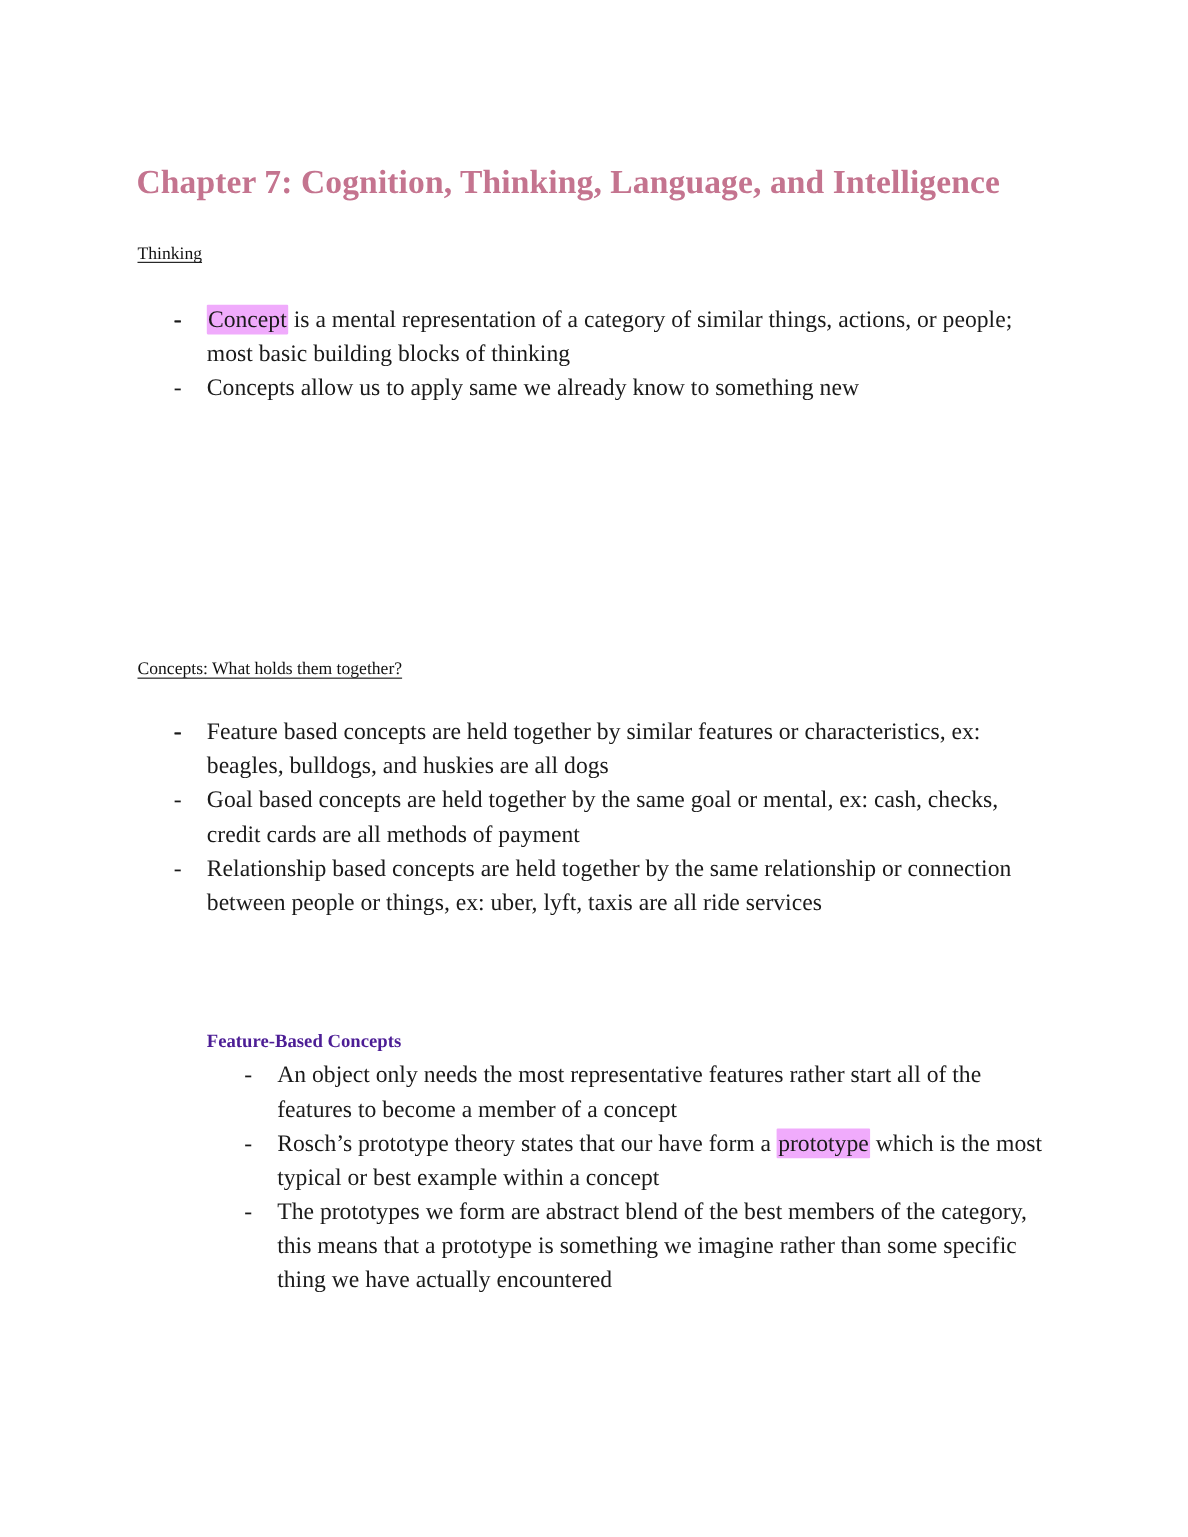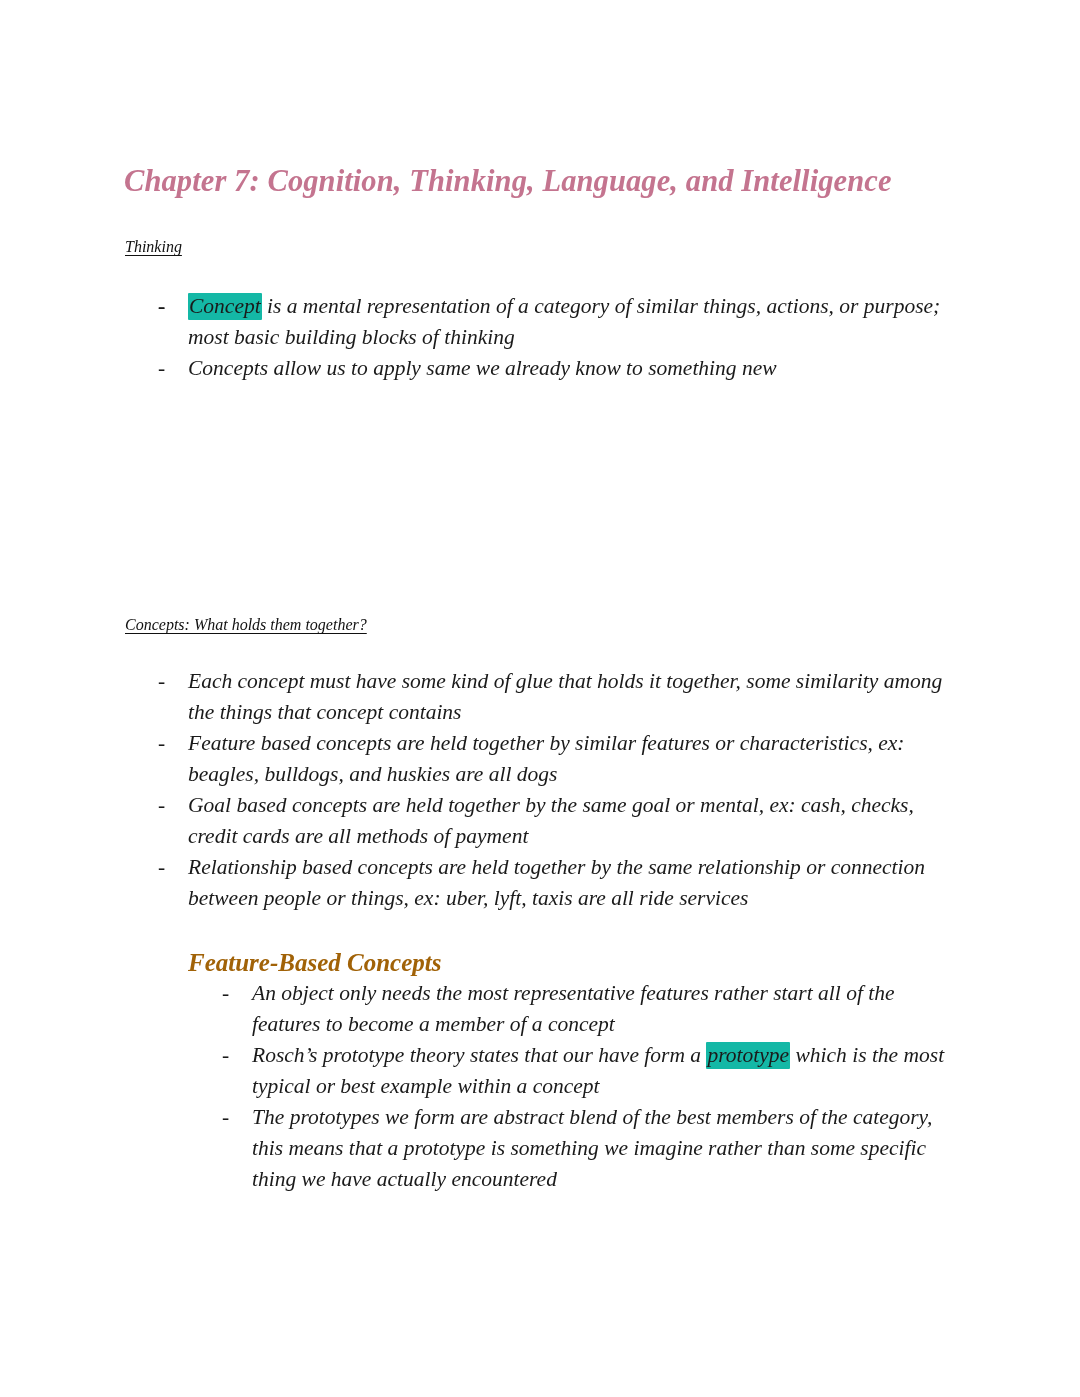--- a/index.html
+++ b/index.html
@@ -11,26 +11,25 @@
     width: 1080px;
     height: 1397px;
     font-family: "Liberation Serif", "DejaVu Serif", serif;
     color: #1a1a1a;
     position: relative;
     overflow: hidden;
   }
 
   .page {
     position: absolute;
-    top: 16px;
+    top: 0;
     left: 0;
     width: 1080px;
     height: 1052px;
     background: #ffffff;
-    font-style: italic;
   }
 
   
   .doc-title {
     position: absolute;
     left: 124px;
     top: 128px;
     width: 860px;
     font-size: 30.5px;
     font-weight: bold;
@@ -86,64 +85,64 @@
     font-size: 21.5px;
     line-height: 31px;
     color: #1a1a1a;
   }
 
   
   .sub-heading {
     position: absolute;
     left: 188px;
     top: 931px;
-    font-size: 25px;
+    font-size: 17px;
     font-weight: bold;
-    color: #a16207;
+    color: #4c1d95;
     line-height: 31px;
     white-space: nowrap;
   }
 
   
   .hl {
-    background-color: #14b8a6;
+    background-color: #f0abfc;
     padding: 1px 1px 2px 1px;
     border-radius: 1px;
   }
 </style>
 </head>
 <body>
 
 <div class="page">
 
   <h1 class="doc-title">Chapter 7: Cognition, Thinking, Language, and Intelligence</h1>
 
   <h2 class="section-heading" id="heading-thinking">Thinking</h2>
 
   <ul class="bullet-list level-1" id="list-thinking">
     <li class="bullet-item">
       <span class="bullet-marker">-</span>
       <span></span>
     </li>
     <li class="bullet-item">
       <span class="bullet-marker">-</span>
-      <span></span><span class="hl">Concept</span><span> is a mental representation of a category of similar things, actions, or purpose; most basic building blocks of thinking</span>
+      <span></span><span class="hl">Concept</span><span> is a mental representation of a category of similar things, actions, or people; most basic building blocks of thinking</span>
     </li>
     <li class="bullet-item">
       <span class="bullet-marker">-</span>
       <span>Concepts allow us to apply same we already know to something new</span><span></span>
     </li>
   </ul>
 
   <h2 class="section-heading" id="heading-concepts">Concepts: What holds them together?</h2>
 
   <ul class="bullet-list level-1" id="list-concepts">
     <li class="bullet-item">
       <span class="bullet-marker">-</span>
-      <span>Each concept must have some kind of glue that holds it together, some similarity among the things that concept contains</span><span></span>
+      <span></span>
     </li>
     <li class="bullet-item">
       <span class="bullet-marker">-</span>
       <span>Feature based concepts are held together by similar features or characteristics, ex: beagles, bulldogs, and huskies are all dogs</span><span></span>
     </li>
     <li class="bullet-item">
       <span class="bullet-marker">-</span>
       <span>Goal based concepts are held together by the same goal or mental, ex: cash, checks, credit cards are all methods of payment</span><span></span>
     </li>
     <li class="bullet-item">

